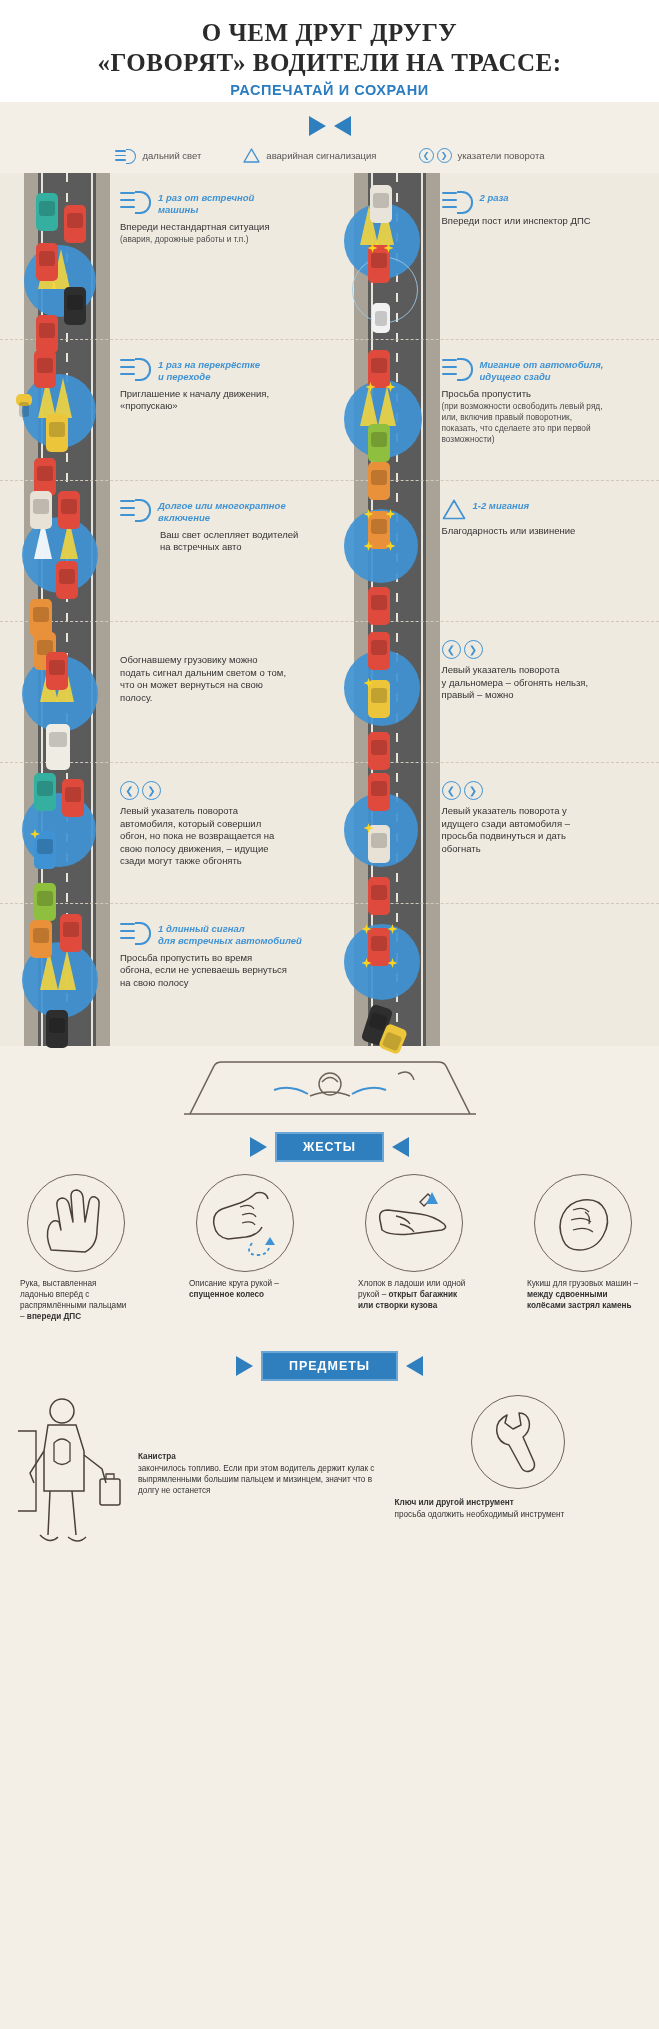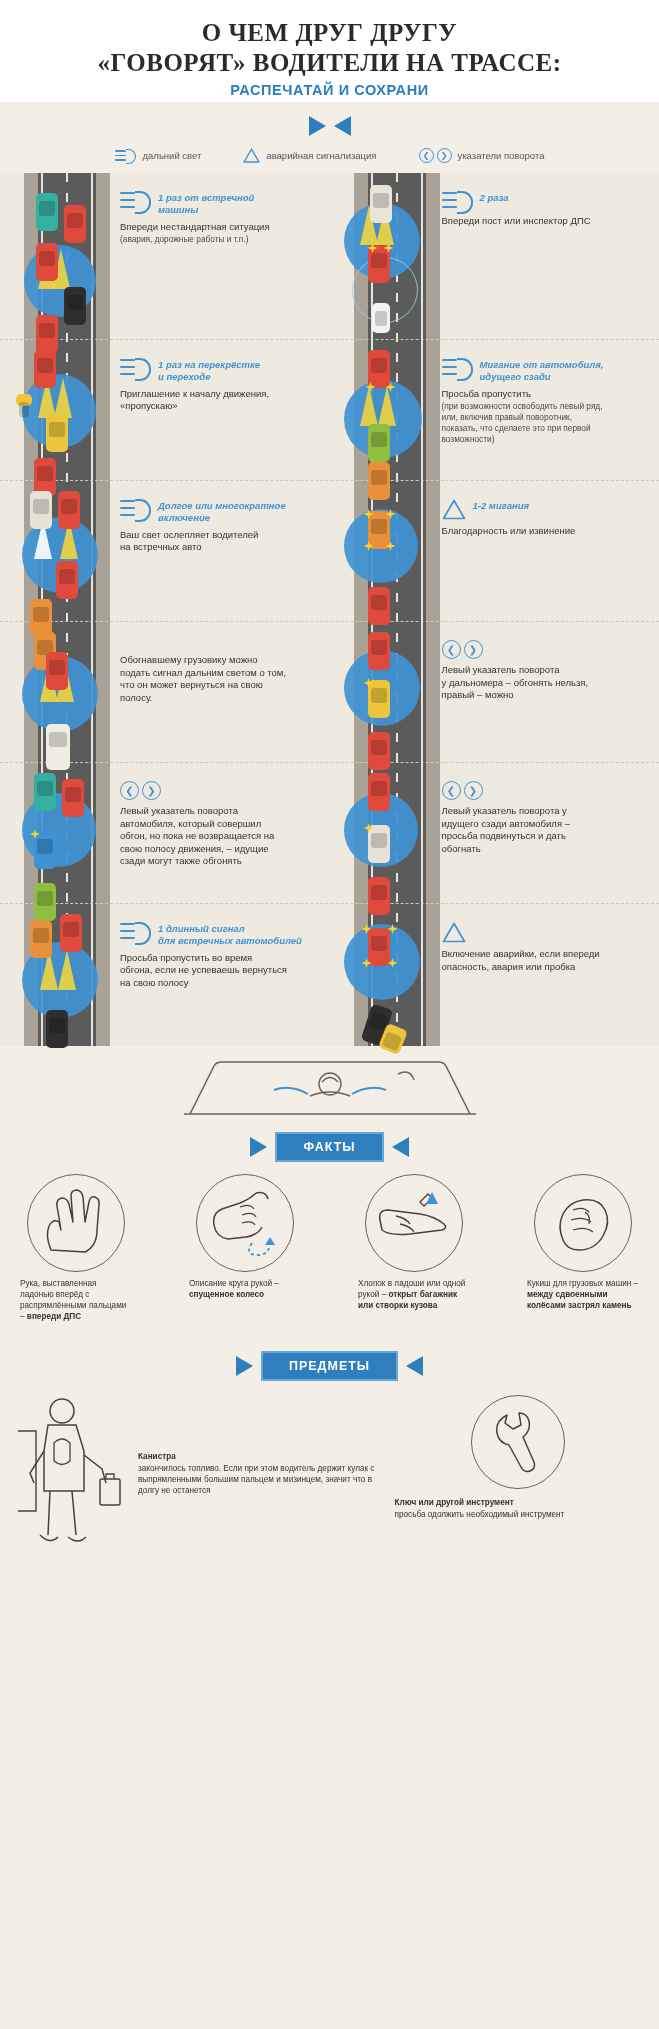--- a/index.html
+++ b/index.html
@@ -325,21 +325,21 @@
             <div class="lead">
               <span class="hb big">
                   <i></i>
                   <i></i>
                   <i></i>
                   <b></b>
                 </span>
               <span class="lead-label" style="white-space:pre-line;">Долгое или многократное
 включение</span>
             </div>
-            <div class="body-main" style="white-space:pre-line;">Ваш свет ослепляет водителей
+            <div class="body-main" style="white-space:pre-line;margin-left:40px;">Ваш свет ослепляет водителей
 на встречных авто</div>
           </div>
         </div>
         <div class="cell">
           <div class="art">
             <div class="hl" style="left:6px;top:18px;width:74px;height:74px;"></div>
             <div class="car" style="left:30px;top:20px;background:#e8913a;"></div>
             <div class="spark" style="left:26px;top:18px;"></div>
             <div class="spark" style="left:48px;top:18px;"></div>
             <div class="spark" style="left:26px;top:50px;"></div>
@@ -478,31 +478,20 @@
         <div class="cell">
           <div class="art">
             <div class="hl" style="left:6px;top:10px;width:76px;height:76px;"></div>
             <div class="car" style="left:30px;top:14px;background:#e04a3c;"></div>
             <div class="spark" style="left:24px;top:10px;"></div>
             <div class="spark" style="left:50px;top:10px;"></div>
             <div class="spark" style="left:24px;top:44px;"></div>
             <div class="spark" style="left:50px;top:44px;"></div>
             <div class="car" style="left:28px;top:92px;background:#2e2e2e;transform:rotate(18deg);"></div>
             <div class="car" style="left:44px;top:112px;background:#ecc53a;height:26px;transform:rotate(22deg);"></div>
-          </div>
-          <div class="txt">
-            <div class="lead">
-              <span class="tri-ic">
-                <svg width="24" height="21" viewBox="0 0 24 21">
-                    <path d="M12 1.5 L22.5 19.5 L1.5 19.5 Z" fill="none" stroke="#3f93d4" stroke-width="1.7" stroke-linejoin="round"></path>
-                  </svg>
-              </span>
-            </div>
-            <div class="body-main" style="white-space:pre-line;">Включение аварийки, если впереди
-опасность, авария или пробка</div>
           </div>
         </div>
       </div>
 
     </div>
   </div>
 
   <div class="gest-panel">
     <div class="windshield">
       <svg width="320" height="62" viewBox="0 0 320 62">
@@ -511,21 +500,21 @@
         <circle cx="160" cy="28" r="11" fill="none" stroke="#6b6258" stroke-width="1.4"></circle>
         <path d="M152 26 q8 -9 16 0" fill="none" stroke="#6b6258" stroke-width="1.4"></path>
         <path d="M140 40 q20 -8 40 0" fill="none" stroke="#6b6258" stroke-width="1.4"></path>
         <path d="M104 34 q16 -6 34 4" fill="none" stroke="#3f93d4" stroke-width="2"></path>
         <path d="M216 34 q-16 -6 -34 4" fill="none" stroke="#3f93d4" stroke-width="2"></path>
         <path d="M228 18 q12 -6 16 6" fill="none" stroke="#6b6258" stroke-width="1.4"></path>
       </svg>
     </div>
     <div class="sec-banner">
       <div class="ribbon-tail tail-left"></div>
-      <div class="ribbon">ФАКТЫ</div>
+      <div class="ribbon">ЖЕСТЫ</div>
       <div class="ribbon-tail tail-right"></div>
     </div>
 
     <div class="gest-row">
 
 
       <div class="gest">
         <div class="circ">
           <svg width="70" height="70" viewBox="0 0 70 70">
             <path d="M10 62 Q4 48 8 38 Q12 30 18 34 L20 42 L16 18 Q15 11 21 10 Q26 10 28 16 L32 34 L30 8 Q30 2 36 2 Q41 3 42 9 L44 34 L48 14 Q49 8 54 9 Q59 11 58 17 L56 42 Q56 58 44 64 Z" fill="none" stroke="#4a4039" stroke-width="1.5" stroke-linejoin="round"></path>

